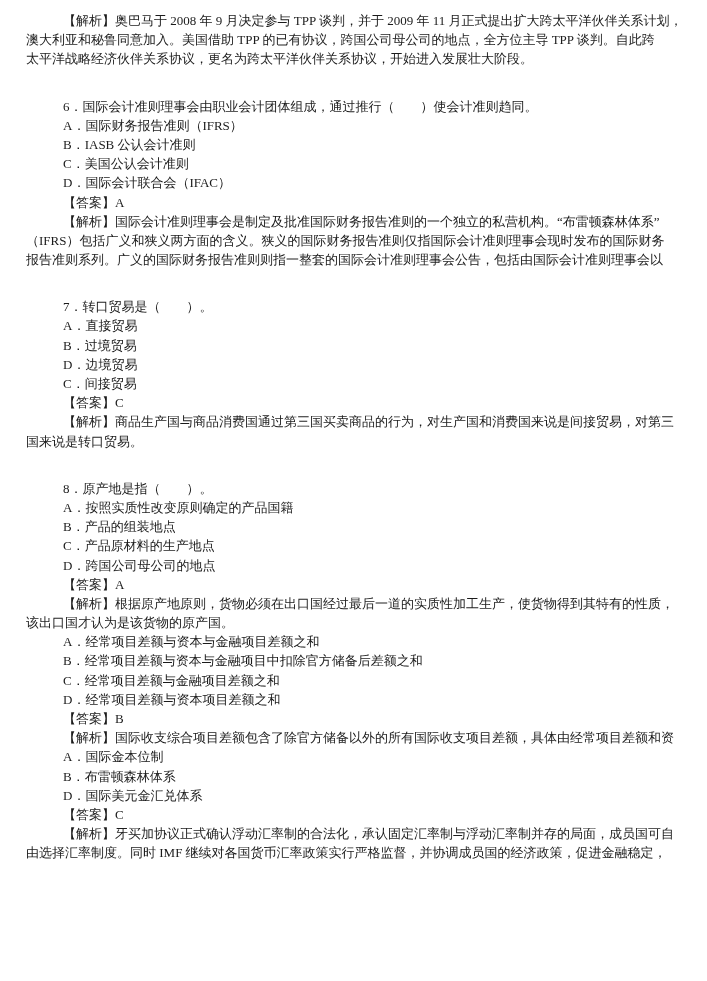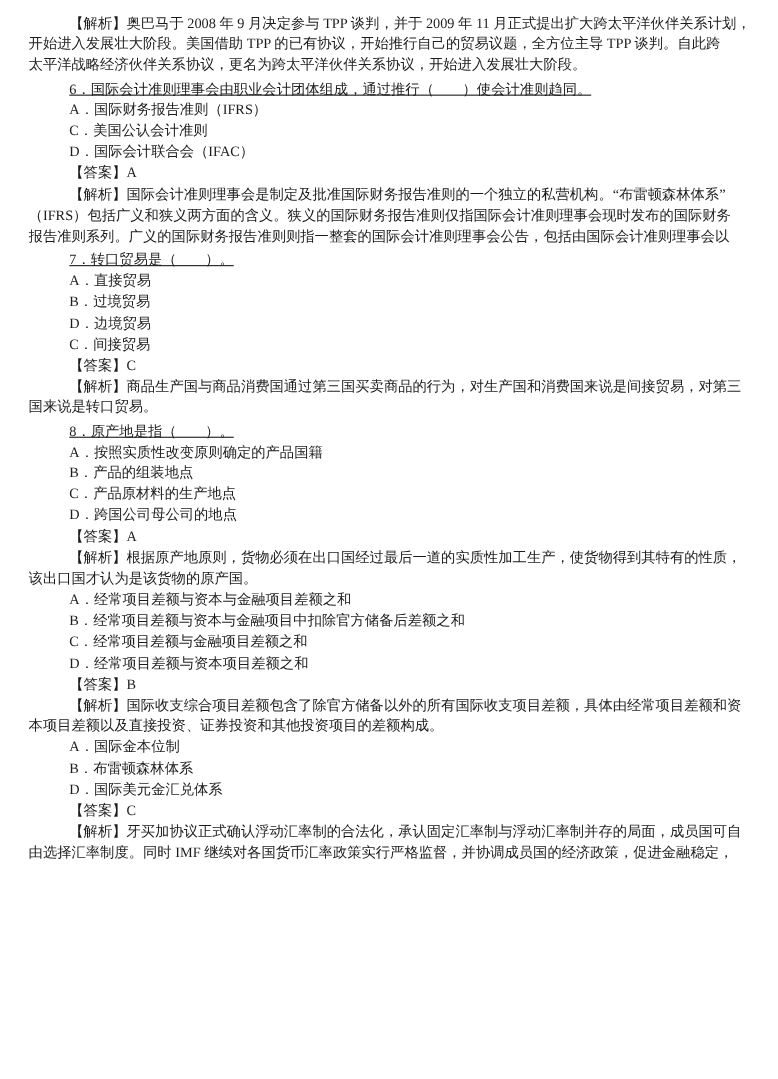--- a/index.html
+++ b/index.html
@@ -22,34 +22,34 @@
   }
   .line {
     white-space: pre;
     height: 19.2px;
     overflow: hidden;
   }
   .line.indent {
     padding-left: 37px;
   }
   .line.gap {
-    margin-top: 2px;
-    text-decoration: underline;
+    margin-top: 28px;
   }
 </style>
 </head>
 <body>
 
 <div class="page">
   <div id="document-content">
       <div class="line indent">【解析】奥巴马于 2008 年 9 月决定参与 TPP 谈判，并于 2009 年 11 月正式提出扩大跨太平洋伙伴关系计划，</div>
-      <div class="line">开始进入发展壮大阶段。美国借助 TPP 的已有协议，开始推行自己的贸易议题，全方位主导 TPP 谈判。自此跨</div>
+      <div class="line">澳大利亚和秘鲁同意加入。美国借助 TPP 的已有协议，跨国公司母公司的地点，全方位主导 TPP 谈判。自此跨</div>
       <div class="line">太平洋战略经济伙伴关系协议，更名为跨太平洋伙伴关系协议，开始进入发展壮大阶段。</div>
       <div class="line indent gap">6．国际会计准则理事会由职业会计团体组成，通过推行（　　）使会计准则趋同。</div>
       <div class="line indent">A．国际财务报告准则（IFRS）</div>
+      <div class="line indent">B．IASB 公认会计准则</div>
       <div class="line indent">C．美国公认会计准则</div>
       <div class="line indent">D．国际会计联合会（IFAC）</div>
       <div class="line indent">【答案】A</div>
       <div class="line indent">【解析】国际会计准则理事会是制定及批准国际财务报告准则的一个独立的私营机构。“布雷顿森林体系”</div>
       <div class="line">（IFRS）包括广义和狭义两方面的含义。狭义的国际财务报告准则仅指国际会计准则理事会现时发布的国际财务</div>
       <div class="line">报告准则系列。广义的国际财务报告准则则指一整套的国际会计准则理事会公告，包括由国际会计准则理事会以</div>
       <div class="line indent gap">7．转口贸易是（　　）。</div>
       <div class="line indent">A．直接贸易</div>
       <div class="line indent">B．过境贸易</div>
       <div class="line indent">D．边境贸易</div>
@@ -64,21 +64,20 @@
       <div class="line indent">D．跨国公司母公司的地点</div>
       <div class="line indent">【答案】A</div>
       <div class="line indent">【解析】根据原产地原则，货物必须在出口国经过最后一道的实质性加工生产，使货物得到其特有的性质，</div>
       <div class="line">该出口国才认为是该货物的原产国。</div>
       <div class="line indent">A．经常项目差额与资本与金融项目差额之和</div>
       <div class="line indent">B．经常项目差额与资本与金融项目中扣除官方储备后差额之和</div>
       <div class="line indent">C．经常项目差额与金融项目差额之和</div>
       <div class="line indent">D．经常项目差额与资本项目差额之和</div>
       <div class="line indent">【答案】B</div>
       <div class="line indent">【解析】国际收支综合项目差额包含了除官方储备以外的所有国际收支项目差额，具体由经常项目差额和资</div>
-      <div class="line">本项目差额以及直接投资、证券投资和其他投资项目的差额构成。</div>
       <div class="line indent">A．国际金本位制</div>
       <div class="line indent">B．布雷顿森林体系</div>
       <div class="line indent">D．国际美元金汇兑体系</div>
       <div class="line indent">【答案】C</div>
       <div class="line indent">【解析】牙买加协议正式确认浮动汇率制的合法化，承认固定汇率制与浮动汇率制并存的局面，成员国可自</div>
       <div class="line">由选择汇率制度。同时 IMF 继续对各国货币汇率政策实行严格监督，并协调成员国的经济政策，促进金融稳定，</div>
     </div>
 </div>
 
 </body></html>

